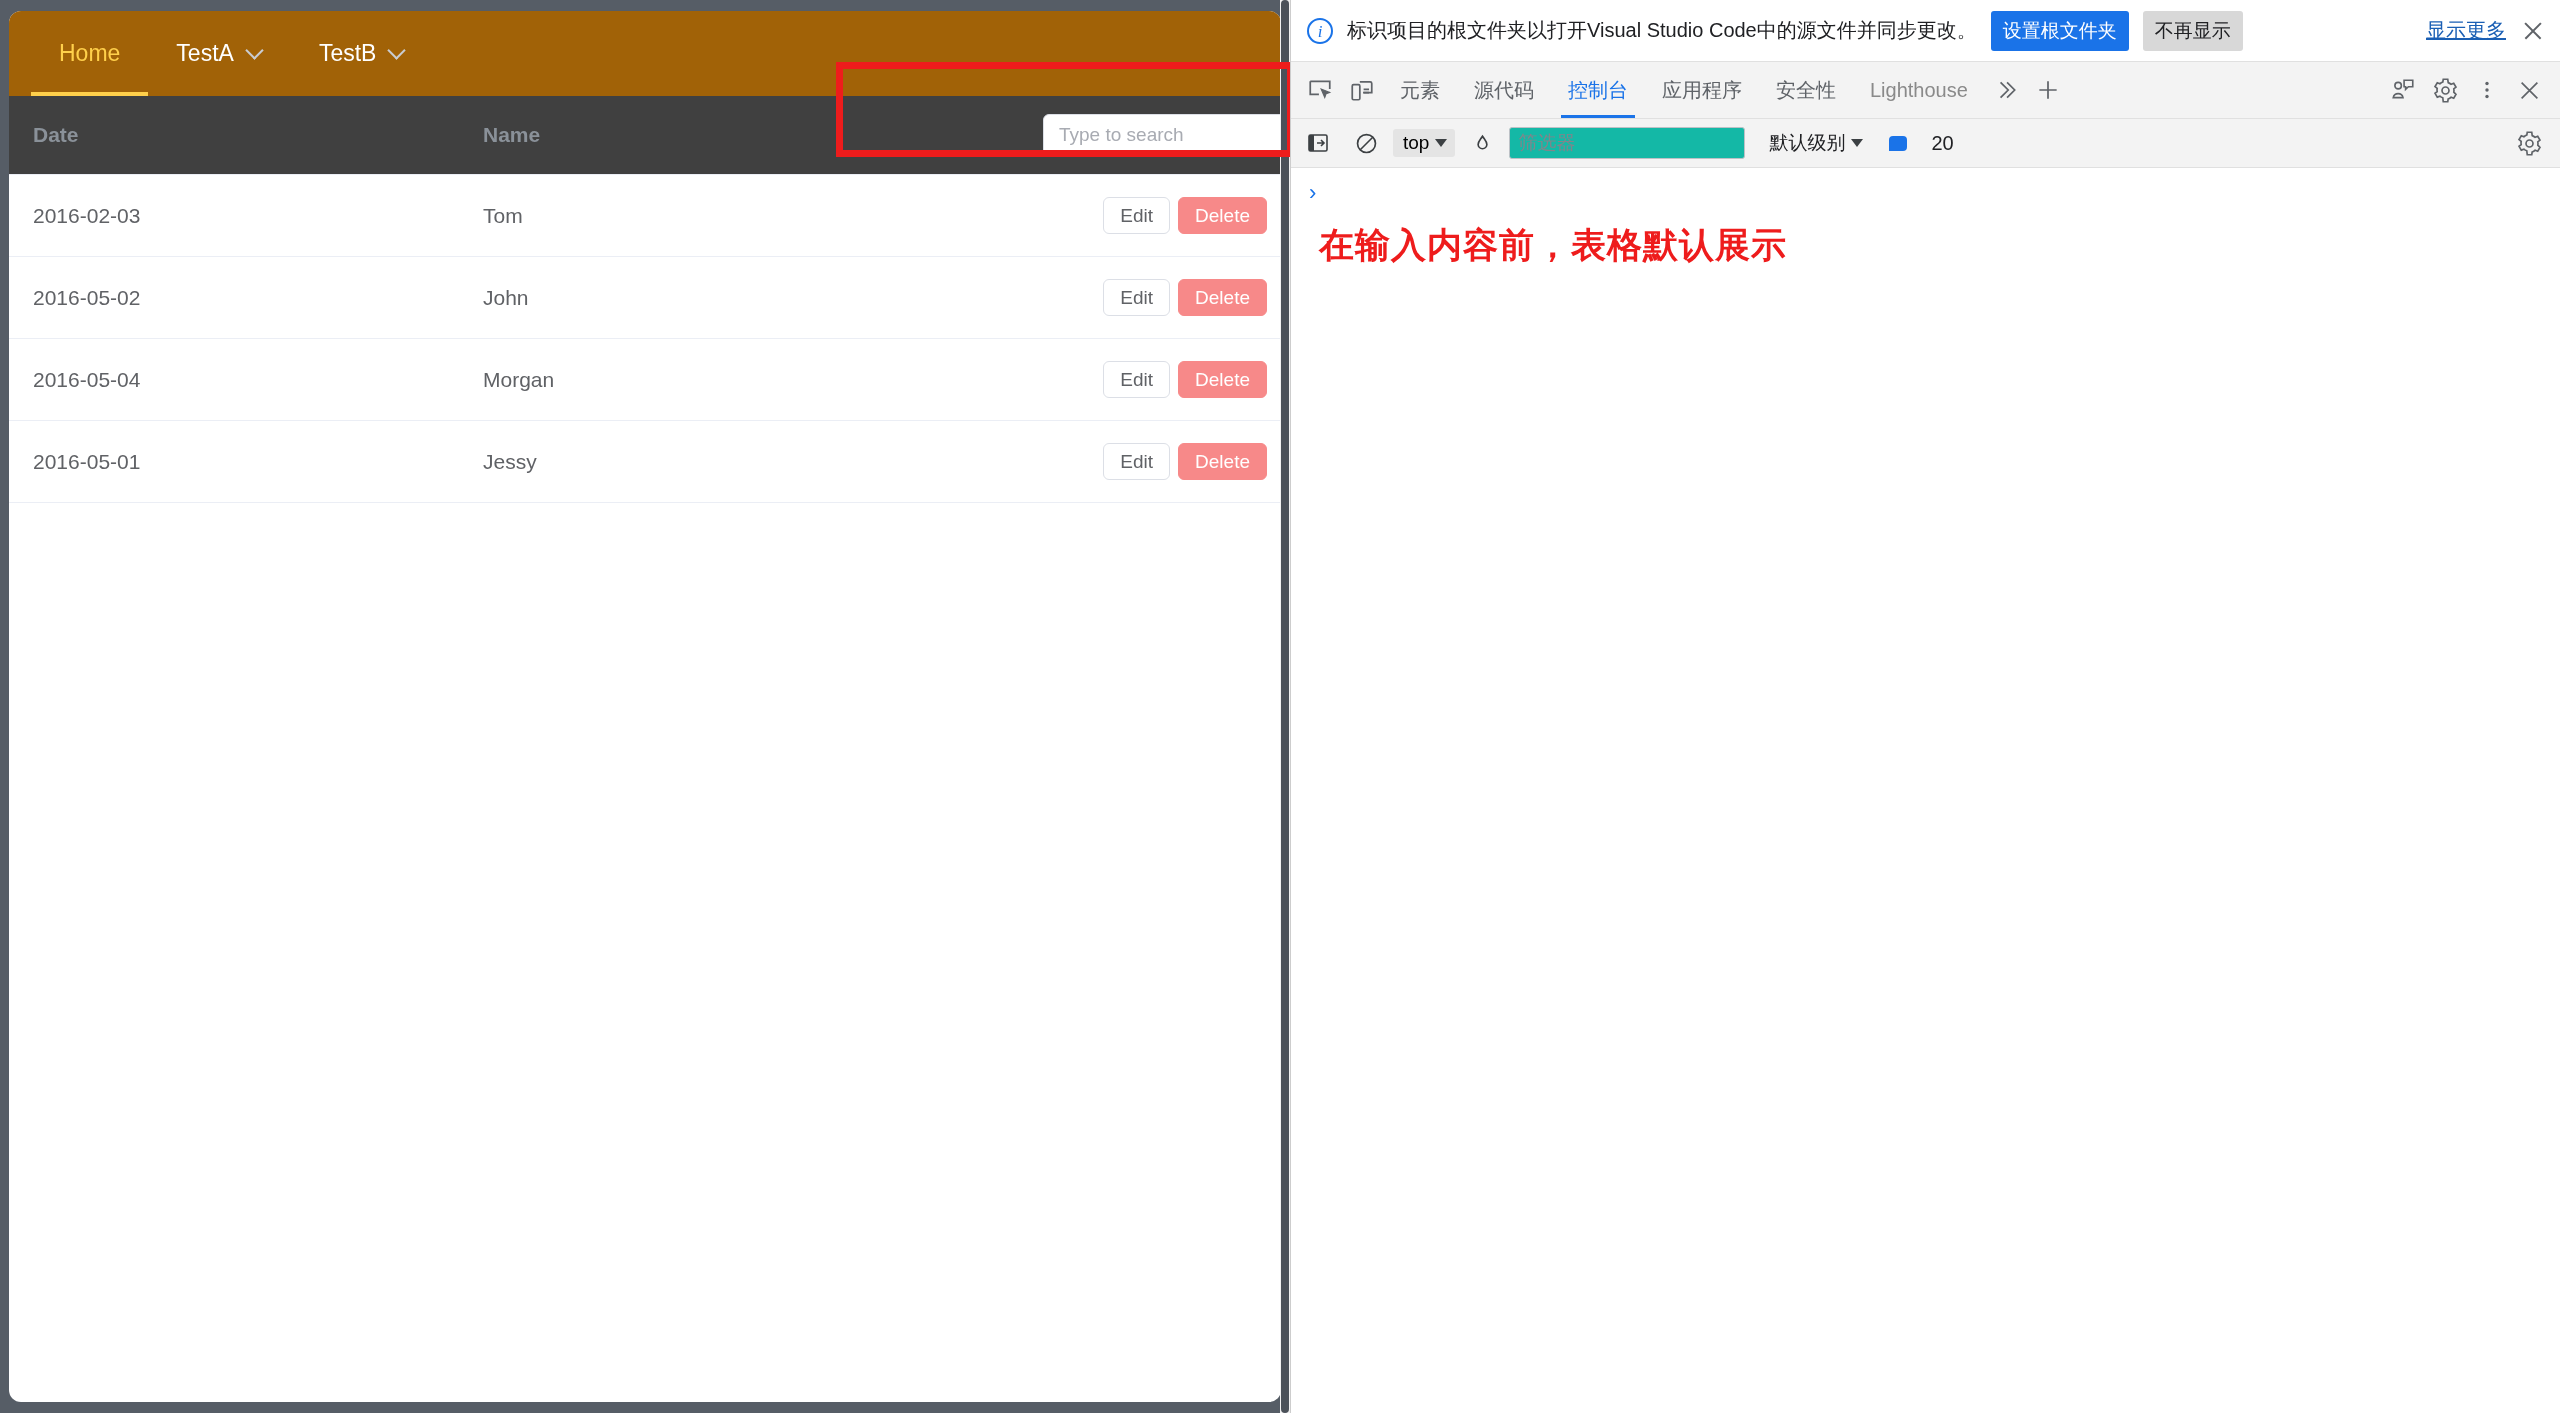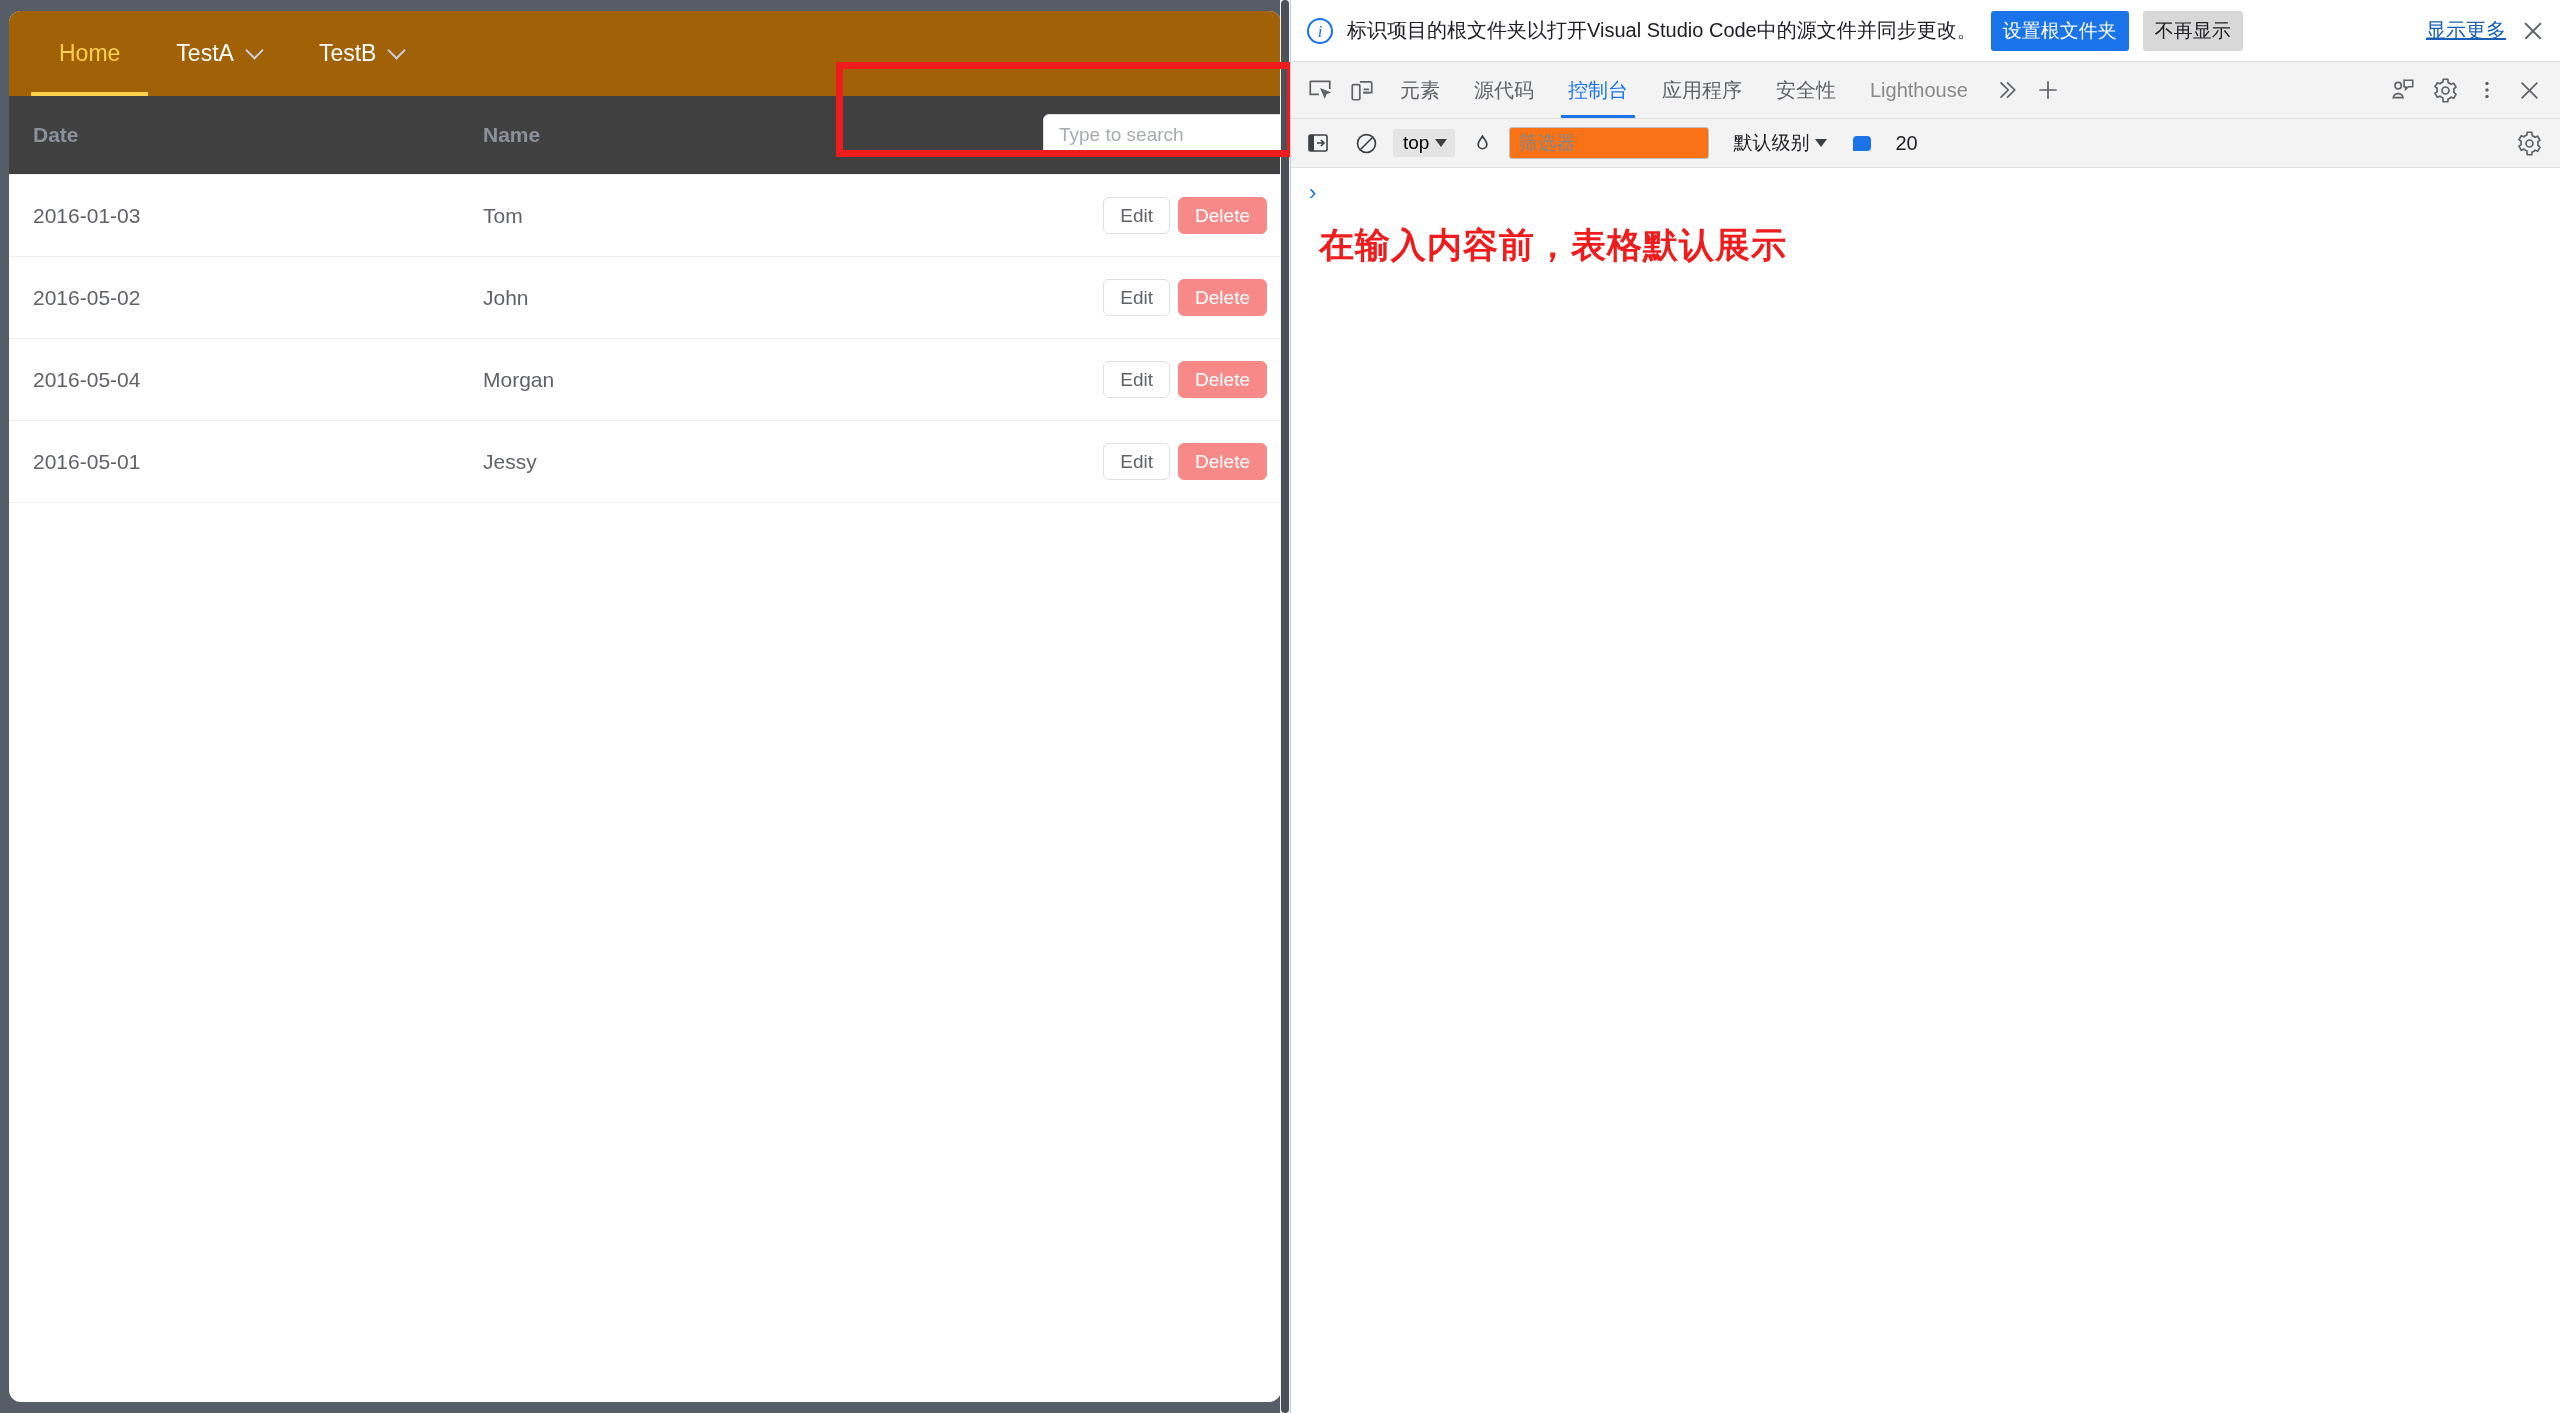--- a/index.html
+++ b/index.html
@@ -274,28 +274,28 @@
     cursor: pointer;
     gap: 6px;
   }
   .tri-down {
     width: 0; height: 0;
     border-left: 6px solid transparent;
     border-right: 6px solid transparent;
     border-top: 8px solid #3c4043;
   }
   .filter-input {
-    width: 200px; height: 32px;
+    width: 236px; height: 32px;
     border: 1px solid #bdc1c6;
     border-radius: 3px;
     font-size: 19px;
     padding: 0 8px;
     color: #202124;
     outline: none;
-    background: #f97316;
+    background: #14b8a6;
     font-family: "Liberation Sans", sans-serif;
   }
   .filter-input::placeholder { color: #80868b; }
   .level-select {
     display: flex; align-items: center; gap: 6px;
     font-size: 19px; color: #202124;
     cursor: pointer; padding: 3px 6px;
     margin-left: 12px;
   }
   .msg-count {
@@ -372,21 +372,21 @@
             <tr>
               <th>Date</th>
               <th>Name</th>
               <th class="th-search">
                 <input class="search-box" type="text" placeholder="Type to search" style="">
               </th>
             </tr>
           </thead>
           <tbody>
             <tr>
-              <td>2016-01-03</td>
+              <td>2016-02-03</td>
               <td>Tom</td>
               <td class="ops-cell">
                 <span class="btn btn-edit">Edit</span><span class="btn btn-delete">Delete</span>
               </td>
             </tr>
             <tr>
               <td>2016-05-02</td>
               <td>John</td>
               <td class="ops-cell">
                 <span class="btn btn-edit">Edit</span><span class="btn btn-delete">Delete</span>

